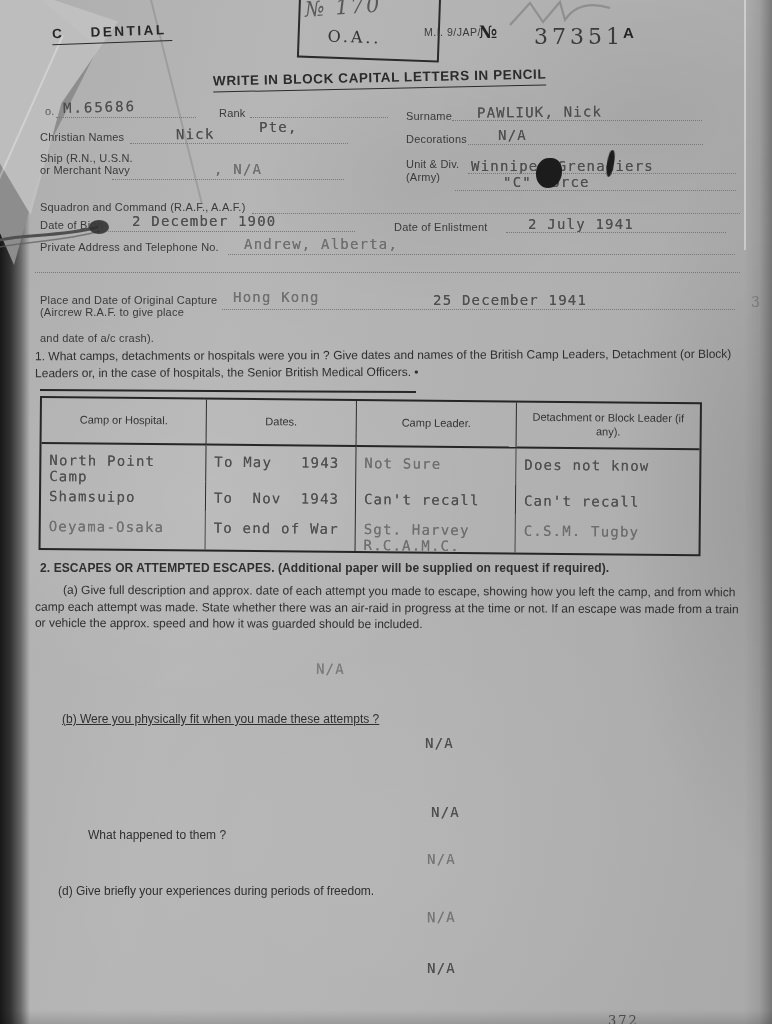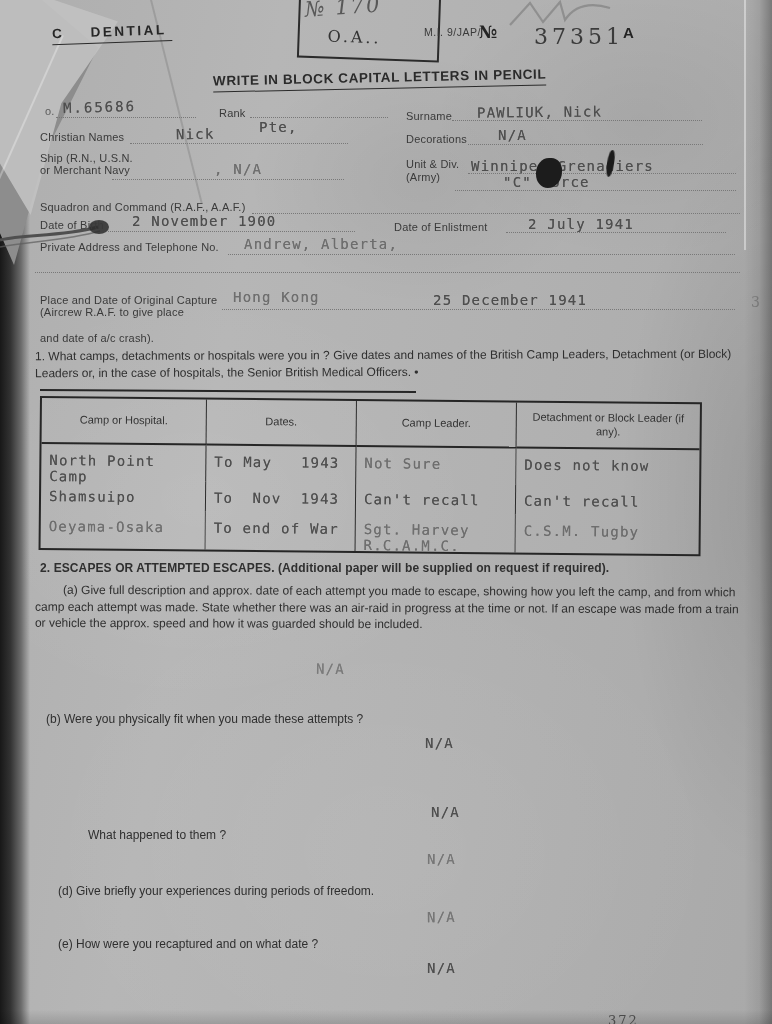--- a/index.html
+++ b/index.html
@@ -111,21 +111,21 @@
   <div class="abs type" style="left:503px;top:174px;">"C" Force</div>
   <div class="abs dot" style="left:468px;top:172px;width:268px;"></div>
   <div class="abs dot" style="left:455px;top:189px;width:281px;"></div>
   <div class="abs blot" style="left:536px;top:158px;width:26px;height:30px;"></div>
   <div class="abs blot" style="left:607px;top:150px;width:7px;height:27px;transform:rotate(8deg);"></div>
 
   <div class="abs lbl" style="left:40px;top:201px;">Squadron and Command (R.A.F., A.A.F.)</div>
   <div class="abs dot" style="left:252px;top:212px;width:488px;"></div>
 
   <div class="abs lbl" style="left:40px;top:219px;">Date of Birth</div>
-  <div class="abs type" style="left:132px;top:213px;">2 November 1900</div>
+  <div class="abs type" style="left:132px;top:213px;">2 December 1900</div>
   <div class="abs dot" style="left:108px;top:230px;width:247px;"></div>
 
   <div class="abs lbl" style="left:394px;top:221px;">Date of Enlistment</div>
   <div class="abs type" style="left:528px;top:216px;">2 July 1941</div>
   <div class="abs dot" style="left:506px;top:231px;width:220px;"></div>
 
   <div class="abs lbl" style="left:40px;top:241px;">Private Address and Telephone No.</div>
   <div class="abs type faded" style="left:244px;top:236px;">Andrew, Alberta,</div>
   <div class="abs dot" style="left:228px;top:253px;width:507px;"></div>
 
@@ -162,30 +162,29 @@
     <div class="dc cr type">To end of War</div>
     <div class="dc cr type faded">Sgt. Harvey
 R.C.A.M.C.</div>
     <div class="dc type faded">C.S.M. Tugby</div>
   </div>
 
   <div class="abs para" style="left:40px;top:560px;width:700px;font-weight:600;letter-spacing:.1px;">2.   ESCAPES OR ATTEMPTED ESCAPES.    (Additional paper will be supplied on request if required).</div>
   <div class="abs para" style="left:35px;top:583px;width:710px;text-indent:28px;transform:rotate(.2deg);">(a)   Give full description and approx. date of each attempt you made to escape, showing how you left the camp,  and from which camp each attempt was made.   State whether there was an air-raid in progress at the time or not.   If an escape was made from a train or vehicle the approx. speed and how it was guarded should be included.</div>
   <div class="abs type faded" style="left:316px;top:661px;opacity:.65;transform:rotate(.5deg);">N/A</div>
 
-  <div class="abs para" style="left:46px;top:711px;width:600px;">(b)   Were you physically fit when you made these attempts ?</div>
+  <div class="abs para" style="left:62px;top:711px;width:600px;text-decoration:underline;">(b)   Were you physically fit when you made these attempts ?</div>
   <div class="abs type" style="left:425px;top:735px;">N/A</div>
 
   <div class="abs type" style="left:431px;top:804px;">N/A</div>
 
   <div class="abs para" style="left:88px;top:827px;width:300px;">What happened to them ?</div>
   <div class="abs type faded" style="left:427px;top:851px;opacity:.7;">N/A</div>
 
   <div class="abs para" style="left:58px;top:883px;width:640px;">(d)   Give briefly your experiences during periods of freedom.</div>
   <div class="abs type faded" style="left:427px;top:909px;opacity:.7;transform:rotate(-.5deg);">N/A</div>
 
-  <div class="abs para" style="left:58px;top:936px;width:640px;">(e)   How were you recaptured and on what date ?</div>
   <div class="abs type" style="left:427px;top:960px;">N/A</div>
 
   <div class="abs serif" style="left:608px;top:1013px;font-size:13px;color:#4a4a4a;letter-spacing:2px;">372</div>
   <div class="abs serif" style="left:751px;top:294px;font-size:14px;color:rgba(70,70,70,.4);">3</div>
 
 </div>
 
 </body></html>

